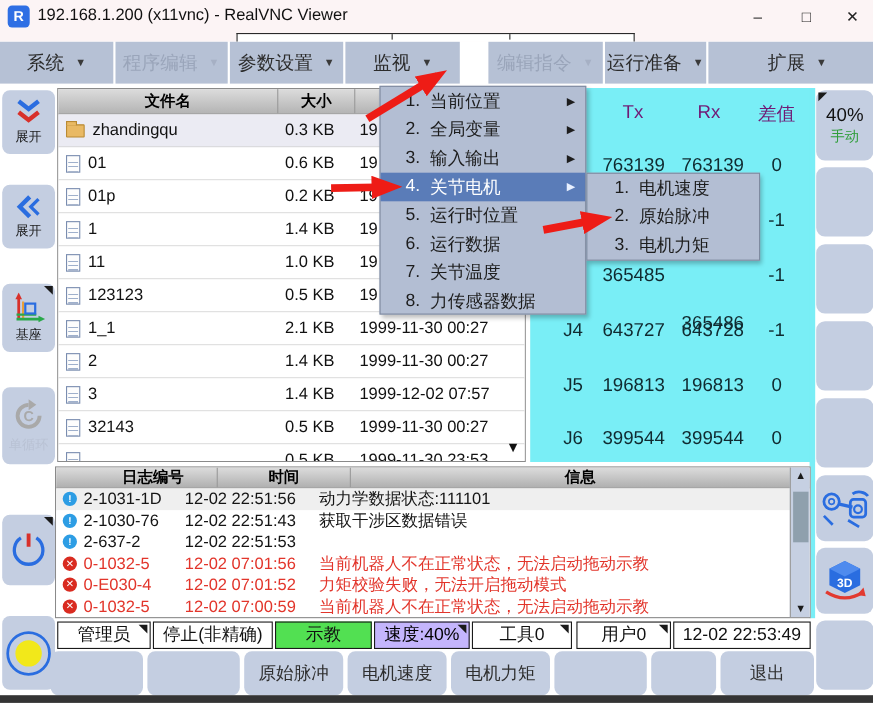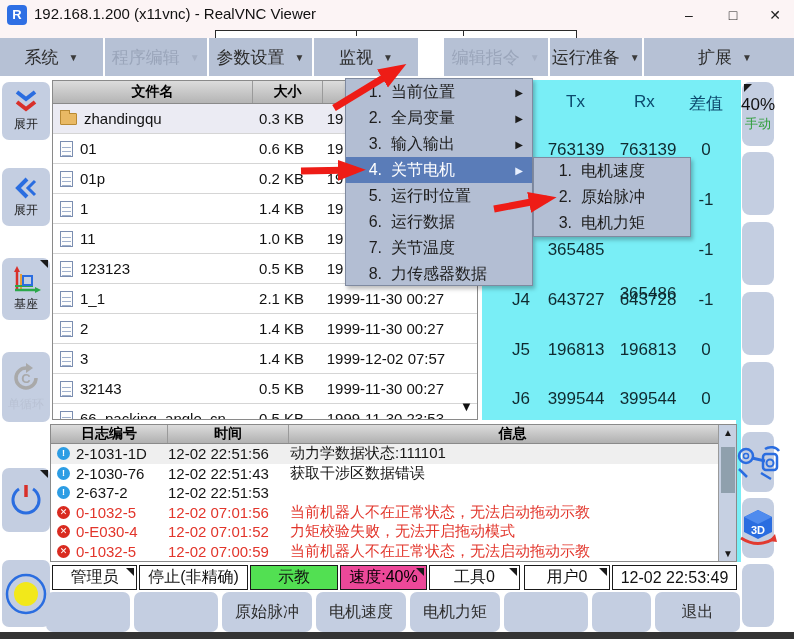--- a/index.html
+++ b/index.html
@@ -44,65 +44,65 @@
   .ft-c2 { width:70px; padding-left:6px; }
   .ft-c3 { width:155px; padding-left:4px; }
   .icon-folder { width:17px; height:12px; background:#e9b964; border:1px solid #b98a33; border-radius:1px; position:relative; flex:none; }
   .icon-folder::before { content:""; position:absolute; left:-1px; top:-4px; width:8px; height:3px; background:#e9b964; border:1px solid #b98a33; border-bottom:none; }
   .icon-file { width:13px; height:16px; background:#fdfdfd; border:1px solid #7a8db0; flex:none;
     background-image:repeating-linear-gradient(180deg, transparent 0 3px, #9fb0cc 3px 4px); background-size:9px 12px; background-position:1px 2px; background-repeat:no-repeat; }
   .ft-scroll-down { left:460px; top:399px; font-size:13px; color:#111; }
 
   
   .joint-panel { left:482px; top:80px; width:259px; height:340px; background:#79eef6; color:#102a30; }
-  .jp-h { position:absolute; top:12px; font-size:17px; color:#0c4a6e; }
+  .jp-h { position:absolute; top:12px; font-size:17px; color:#701a75; }
   .jp-row-label { position:absolute; font-size:17px; }
   .jp-v { position:absolute; font-size:17px; text-align:center; }
 
   
   .dropdown { left:345px; top:78px; width:188px; height:208px; background:#b3bed3; border:1px solid #7f8aa0; box-shadow:2px 3px 4px rgba(0,0,0,.25); z-index:30; }
   .dd-item { height:26px; display:flex; align-items:center; font-size:16px; color:#1d1d1d; position:relative; }
   .dd-item .num { width:22px; text-align:right; margin-left:14px; }
   .dd-item .dd-lbl { margin-left:9px; }
   .dd-item .sub-arrow { position:absolute; right:9px; font-size:10px; color:#1d1d1d; }
   .dd-item.hl { background:#5a7cb8; color:#fff; }
   .dd-item.hl .sub-arrow { color:#e8f0ff; }
 
   .submenu { left:533px; top:157px; width:158px; height:80px; background:#b3bed3; border:1px solid #7f8aa0; box-shadow:2px 3px 4px rgba(0,0,0,.25); z-index:31; }
   .sm-item { height:26px; display:flex; align-items:center; font-size:16px; color:#1d1d1d; }
   .sm-item .num { width:22px; text-align:right; margin-left:16px; }
   .sm-item .sm-lbl { margin-left:9px; }
 
   
   .log-panel { left:50px; top:424px; width:687px; height:138px; border:1px solid #8a8a8a; background:#fff; overflow:hidden; }
-  .log-header { display:flex; height:19px; background:linear-gradient(#dcdcdc,#b0b0b0); border-bottom:1px solid #8a8a8a; font-size:14px; font-weight:bold; color:#000; }
+  .log-header { display:flex; height:19px; background:linear-gradient(#dcdcdc,#b0b0b0); border-bottom:1px solid #8a8a8a; font-size:14px; font-weight:bold; color:#000;padding-left:30px; }
   .log-header > div { display:flex; align-items:center; justify-content:center; border-right:1px solid #9a9a9a; }
   .log-row { display:flex; align-items:center; height:19.5px; font-size:15px; color:#151515; background:#fff; }
   .log-row:nth-child(2) { background:#efefef; }
   .log-row.error { color:#e2352b; }
   .log-ic { width:13px; height:13px; border-radius:50%; margin-left:6px; flex:none; color:#fff; font-size:9px; line-height:13px; text-align:center; font-weight:bold; }
   .log-ic.info { background:#2d9de4; }
   .log-ic.error { background:#d92b20; }
   .log-code { width:98px; padding-left:6px; }
   .log-time { width:122px; }
   .log-msg { flex:1; }
   .log-scroll { left:718px; top:425px; width:18px; height:136px; background:#c6d0e2; border-left:1px solid #9a9a9a; }
   .log-scroll .up, .log-scroll .dn { position:absolute; left:0; width:18px; text-align:center; font-size:10px; color:#1a1a1a; }
   .log-scroll .thumb { position:absolute; left:2px; top:22px; width:14px; height:46px; background:#8fa0ad; }
 
   
   .status-box { top:565px; height:25px; border:1px solid #1a1a1a; background:#fff; font-size:16px; color:#111; display:flex; align-items:center; justify-content:center; position:absolute; }
   .status-box.green { background:#52e052; }
-  .status-box.dark { background:#ec4899; color:#000; }
+  .status-box.dark { background:#c4b5fd; color:#000; }
 
   
   .bottom-btn { top:592px; height:40px; width:84px; background:#c4cee1; border-radius:7px; font-size:16px; color:#2e2e2e; display:flex; align-items:center; justify-content:center; }
 
   
-  .right-btn { left:742px; width:32px; background:#c4cee1; border-radius:8px; display:flex; flex-direction:column; align-items:center; justify-content:center; }
+  .right-btn { left:742px; width:52px; background:#c4cee1; border-radius:8px; display:flex; flex-direction:column; align-items:center; justify-content:center; }
   .right-btn .pct { font-size:17px; color:#111; }
   .right-btn .mode { font-size:13px; color:#2f9e3a; }
 
   .cyan-sliver { left:736px; top:80px; width:5px; height:482px; background:#79eef6; }
   .bottom-strip { left:0; top:632px; width:794px; height:7px; background:#343434; }
 
   .arrows { left:0; top:0; width:794px; height:639px; z-index:50; pointer-events:none; }
   svg text { font-family:"Liberation Sans","DejaVu Sans",sans-serif; }
 </style>
 </head>
@@ -285,21 +285,20 @@
         <div class="ft-c1">
           <span class="icon-file"></span>
           <span>32143</span>
         </div>
         <div class="ft-c2">0.5 KB</div>
         <div class="ft-c3">1999-11-30 00:27</div>
       </div>
     <div class="ft-row">
         <div class="ft-c1">
           <span class="icon-file"></span>
-          <span>66_packing_angle_cn</span>
         </div>
         <div class="ft-c2">0.5 KB</div>
         <div class="ft-c3">1999-11-30 23:53</div>
       </div>
   </div>
   <div class="abs ft-scroll-down">▼</div>
 
   <div class="abs joint-panel">
     <div class="jp-h" style="left:84px;">Tx</div>
     <div class="jp-h" style="left:152px;">Rx</div>

